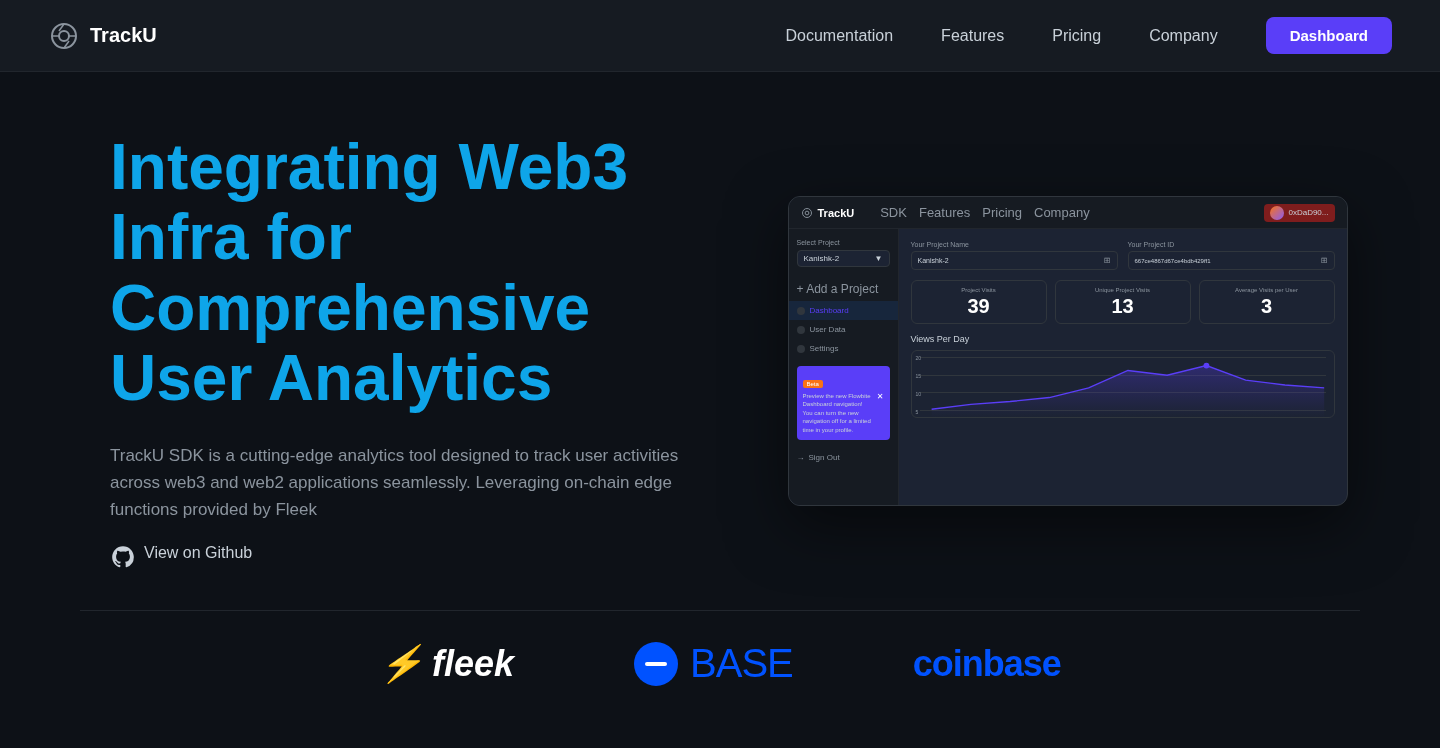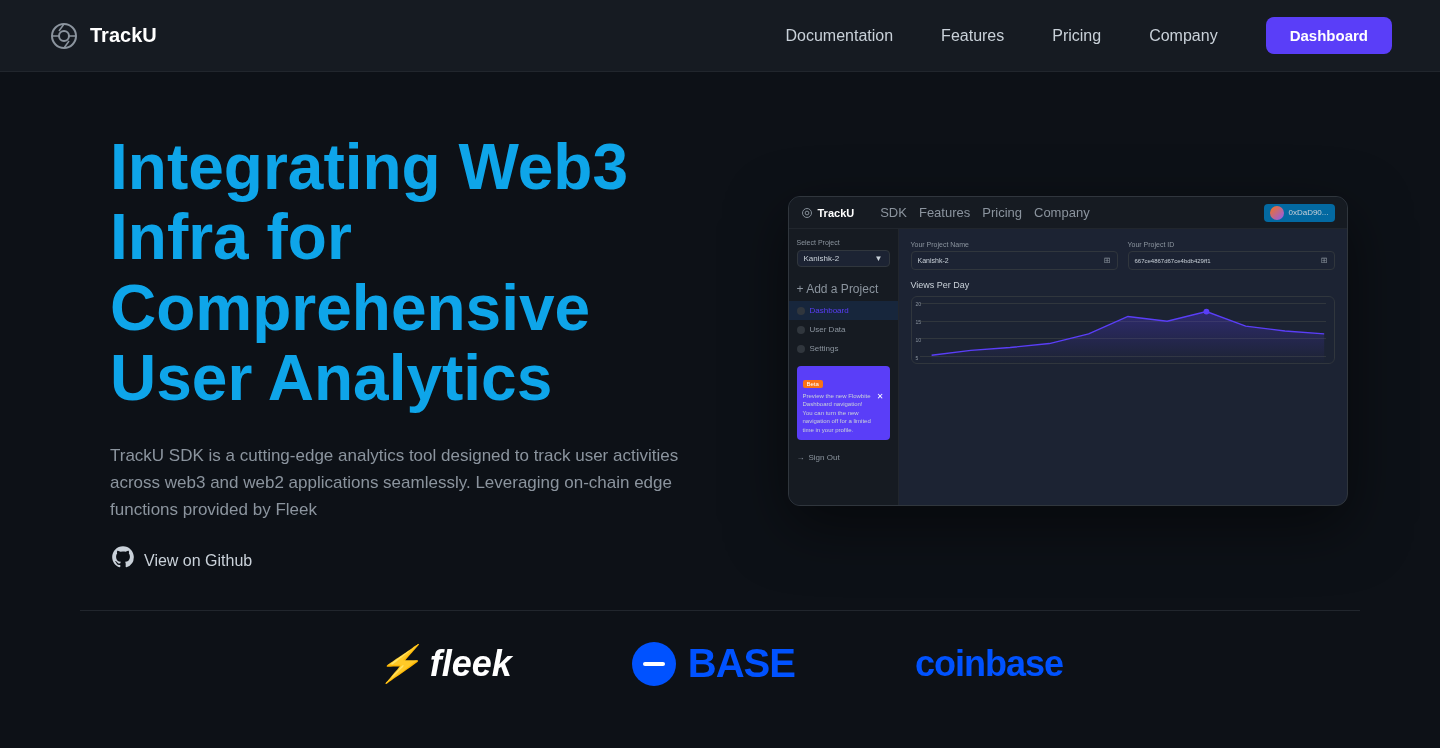--- a/index.html
+++ b/index.html
@@ -94,21 +94,21 @@
       color: #fff;
       border: none;
       padding: 14px 32px;
       border-radius: 8px;
       font-size: 17px;
       font-weight: 600;
       cursor: pointer;
     }
     .btn-github {
       display: flex;
-      align-items: flex-end;
+      align-items: flex-start;
       gap: 8px;
       color: #c9d1d9;
       font-size: 16px;
       cursor: pointer;
       background: none;
       border: none;
     }
     .github-icon {
       width: 26px;
       height: 26px;
@@ -152,21 +152,21 @@
       display: flex;
       gap: 12px;
       margin-left: 10px;
     }
     .preview-nav-link {
       font-size: 13px;
       color: #8b949e;
     }
     .preview-wallet {
       margin-left: auto;
-      background: #0369a1;
+      background: #7f1d1d;
       border-radius: 4px;
       padding: 2px 6px;
       font-size: 8px;
       color: #c9d1d9;
       display: flex;
       align-items: center;
       gap: 4px;
     }
     .wallet-avatar {
       width: 14px;
@@ -405,21 +405,21 @@
       justify-content: center;
     }
     .base-minus {
       width: 22px;
       height: 4px;
       background: #fff;
       border-radius: 2px;
     }
     .base-text {
       font-size: 40px;
-      font-weight: 700;
+      font-weight: 400;
       color: #0052ff;
       letter-spacing: -1px;
     }
     .partner-coinbase {
       font-size: 36px;
       font-weight: 700;
       color: #0052ff;
       letter-spacing: -1px;
     }
   </style>
@@ -531,20 +531,34 @@
             </div>
             <div class="preview-field">
               <div class="preview-field-label">Your Project ID</div>
               <div class="preview-field-value">
                 <span style="font-size:6px;">667ce4867d67ce4bdb429ff1</span>
                 <span class="preview-copy-icon">⊞</span>
               </div>
             </div>
           </div>
 
+          <div class="preview-stats-row">
+            <div class="preview-stat-card">
+              <div class="preview-stat-label">Project Visits</div>
+              <div class="preview-stat-value">39</div>
+            </div>
+            <div class="preview-stat-card">
+              <div class="preview-stat-label">Unique Project Visits</div>
+              <div class="preview-stat-value">13</div>
+            </div>
+            <div class="preview-stat-card">
+              <div class="preview-stat-label">Average Visits per User</div>
+              <div class="preview-stat-value">3</div>
+            </div>
+          </div>
 
           <div class="preview-chart-title">Views Per Day</div>
           <div class="preview-chart">
             <div class="preview-chart-grid">
               <div class="preview-chart-line-h"></div>
               <div class="preview-chart-line-h"></div>
               <div class="preview-chart-line-h"></div>
               <div class="preview-chart-line-h"></div>
             </div>
             <div class="preview-chart-labels">

